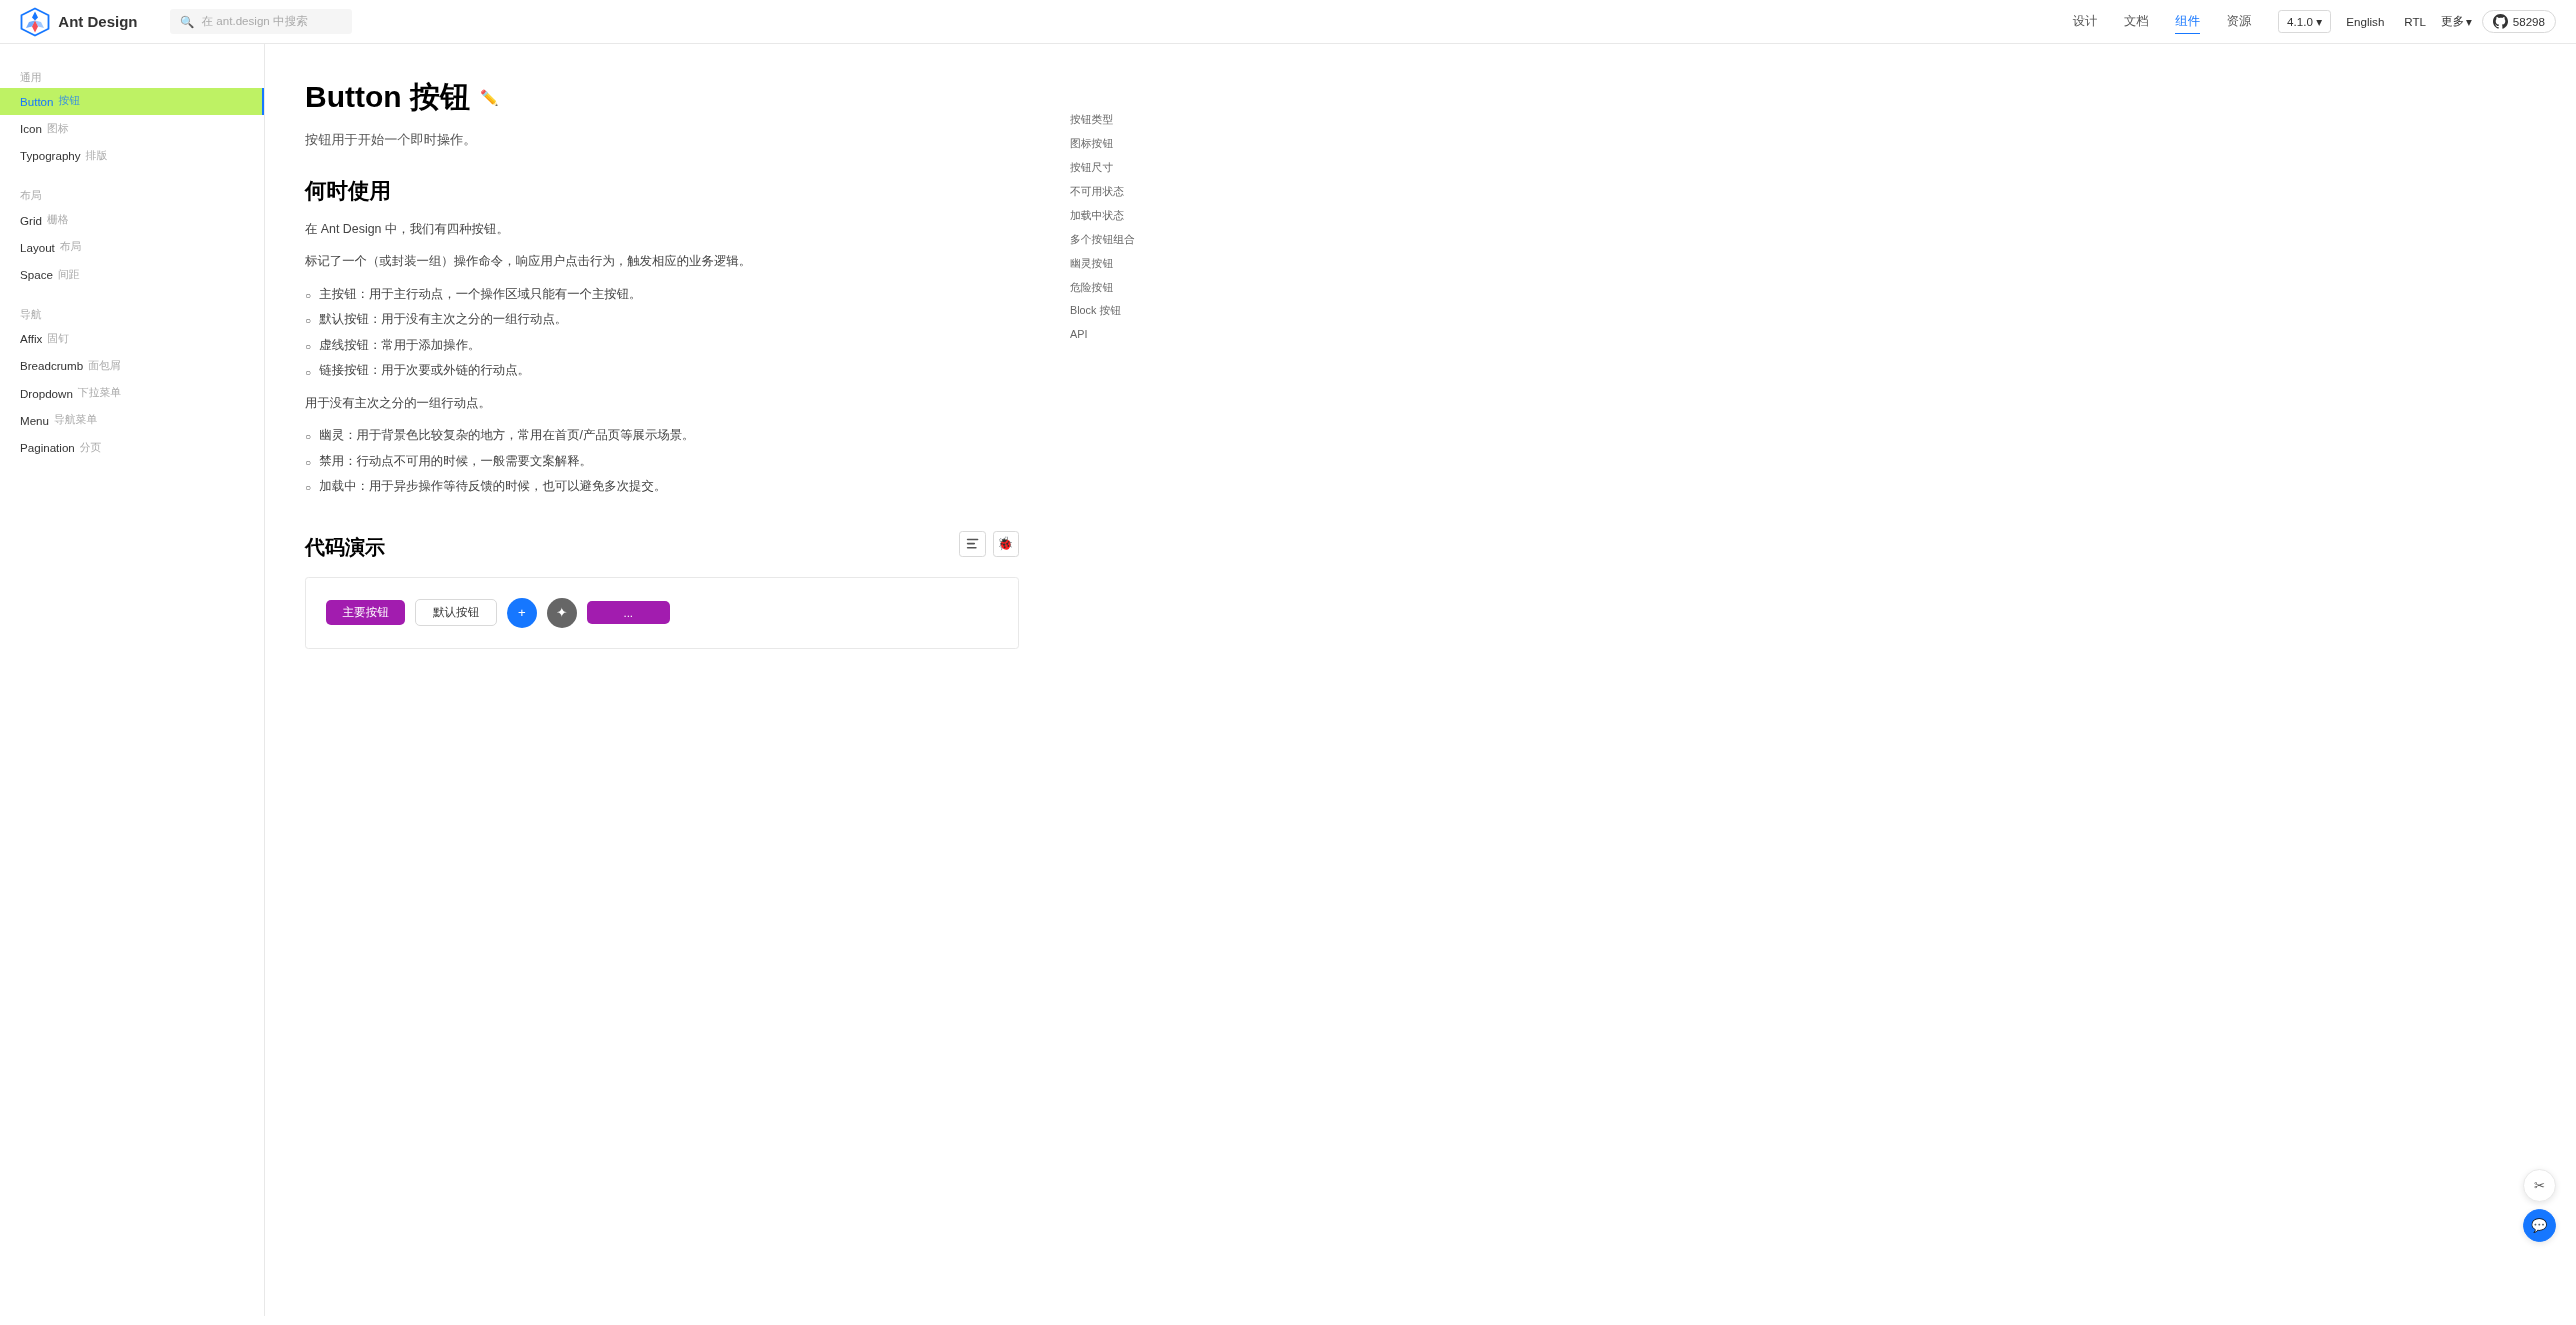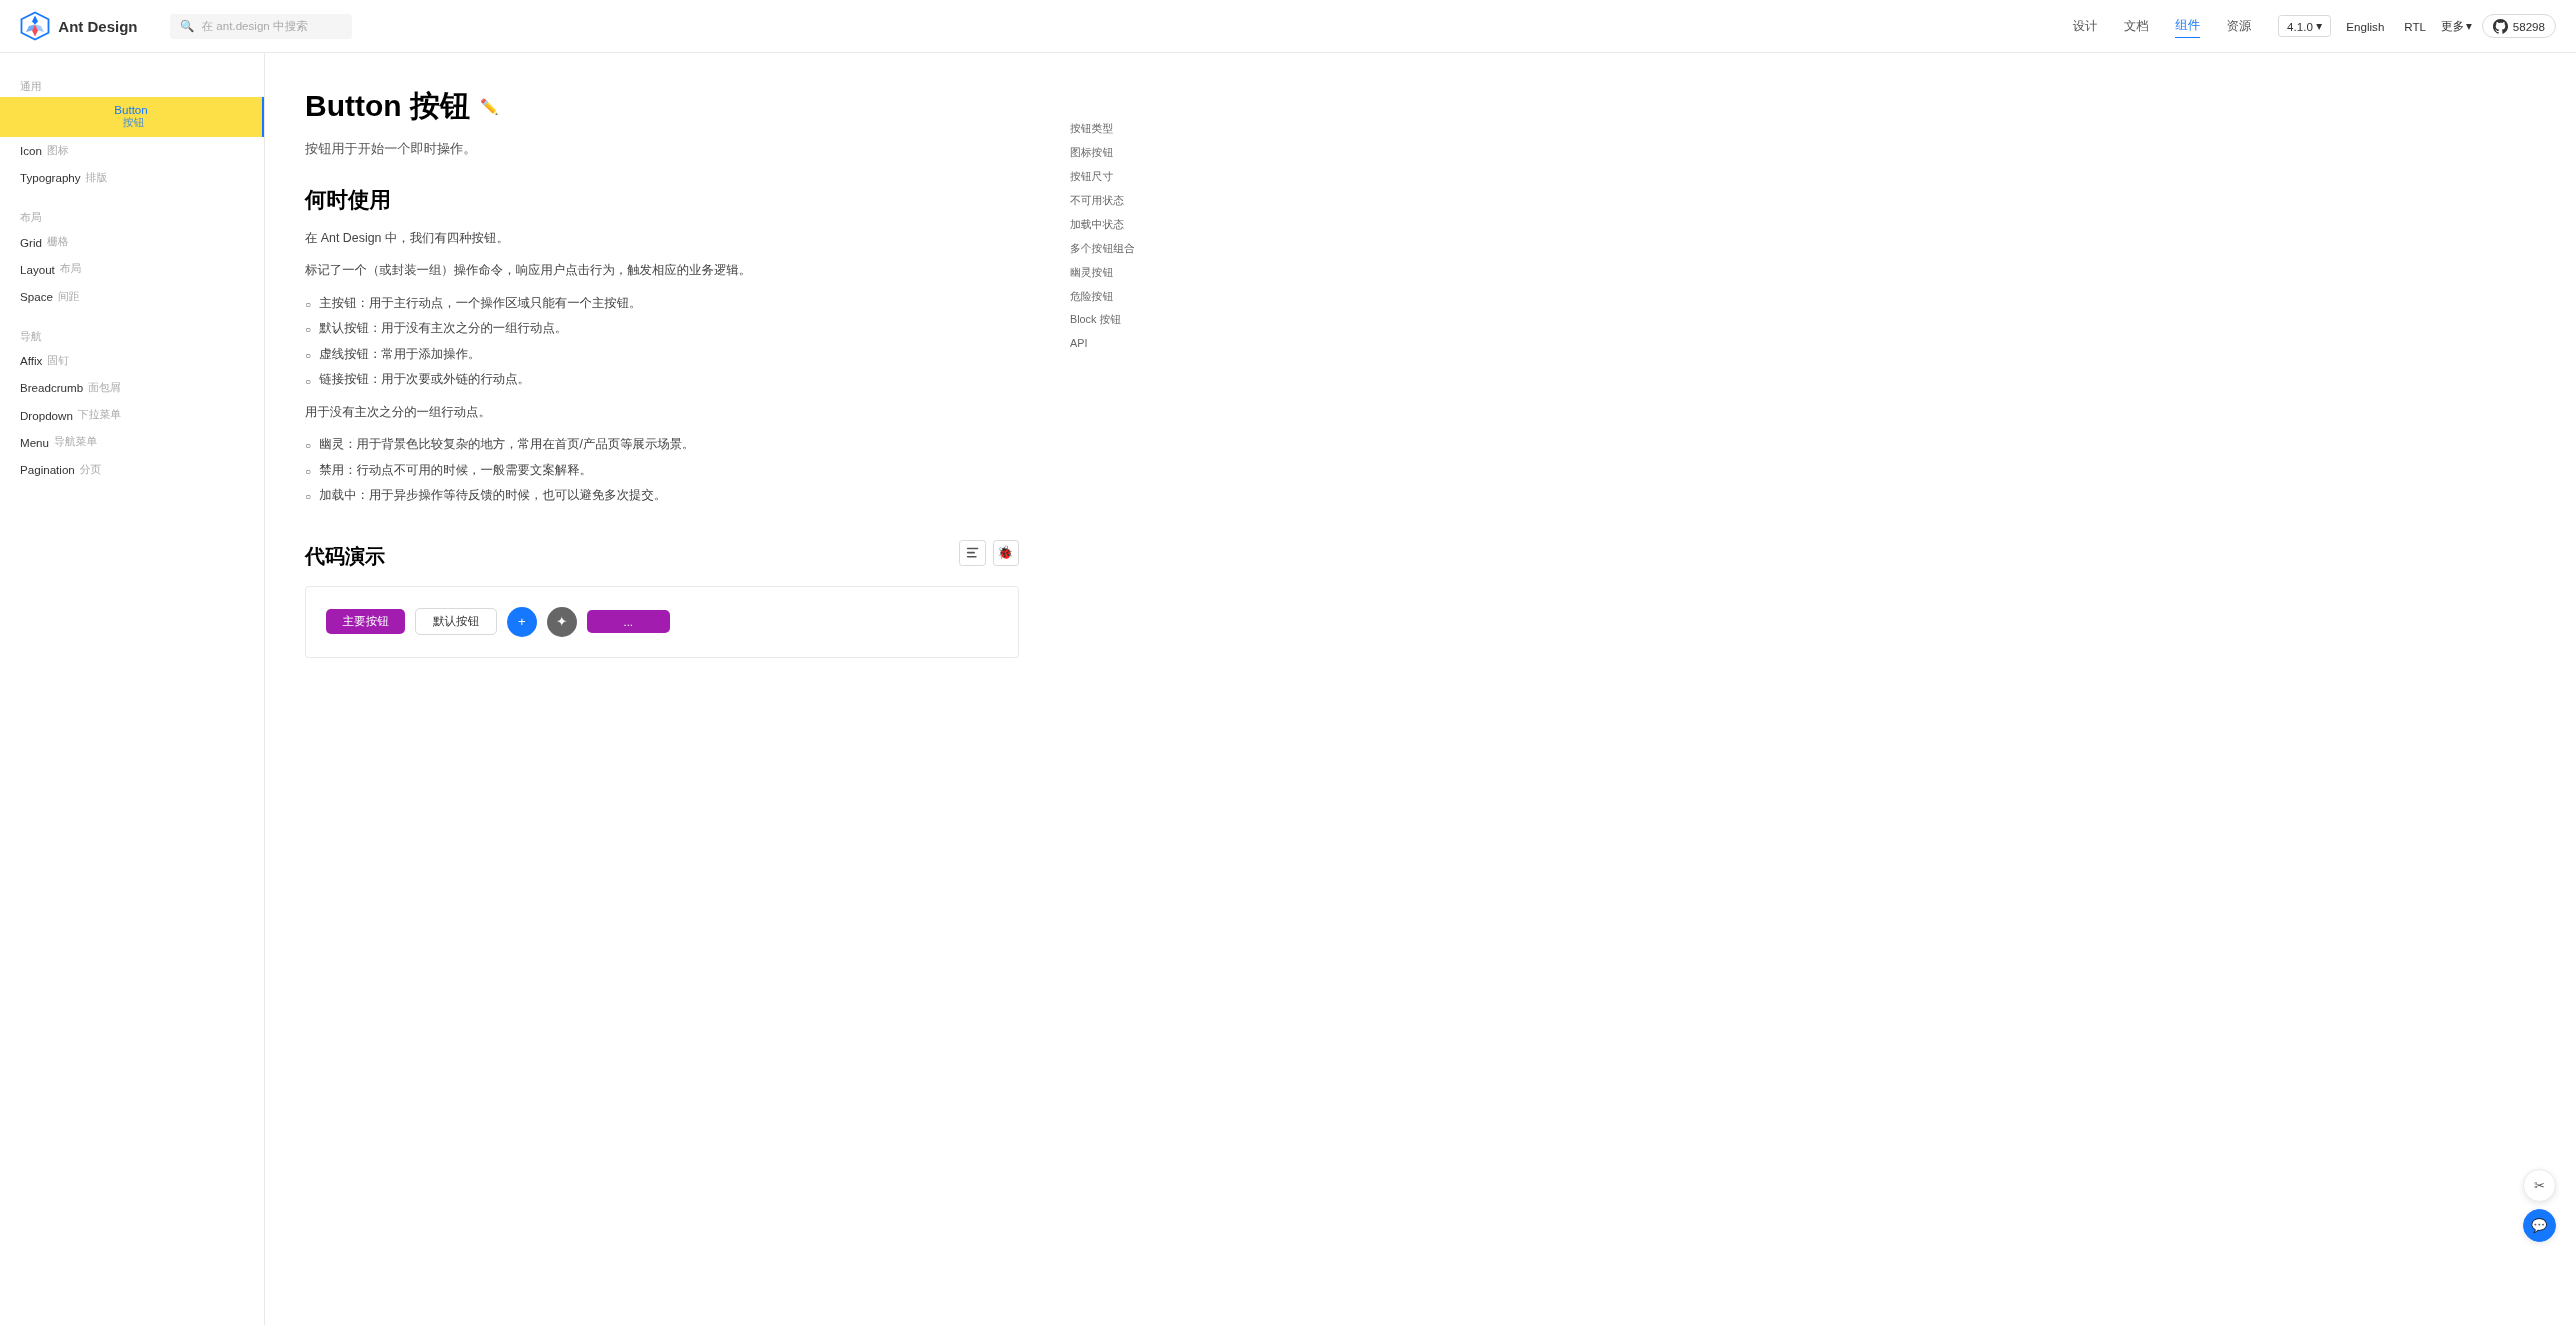--- a/index.html
+++ b/index.html
@@ -2,21 +2,21 @@
 <html style="font-size:13.2px"><head>
   <meta charset="utf-8">
   <style>
     * { box-sizing: border-box; margin: 0; padding: 0; }
     body { font-family: -apple-system, BlinkMacSystemFont, 'Segoe UI', 'PingFang SC', 'Microsoft YaHei', sans-serif; font-size: 11.6px; color: #333; background: #fff; }
 
     
     .header {
       display: flex;
       align-items: center;
-      height: 53px;
+      height: 44px;
       padding: 0 20px;
       border-bottom: 0.8px solid #e8e8e8;
       background: #fff;
       position: sticky;
       top: 0;
       z-index: 100;
     }
     .header-logo {
       display: flex;
       align-items: center;
@@ -134,25 +134,24 @@
     .sidebar-item {
       display: flex;
       align-items: center;
       padding: 6.6px 20px;
       cursor: pointer;
       font-size: 11.6px;
       color: #333;
       border-right: 2.5px solid transparent;
     }
     .sidebar-item.active {
-      background: #fde047;
+      background: #bef264;
       color: #1677ff;
       border-right: 2.5px solid #1677ff;
       font-weight: 500;
-      flex-direction: column;
     }
     .sidebar-item .zh {
       color: #aaa;
       margin-left: 5px;
       font-size: 10.8px;
     }
     .sidebar-item.active .zh {
       color: #1677ff;
       opacity: 0.8;
     }

